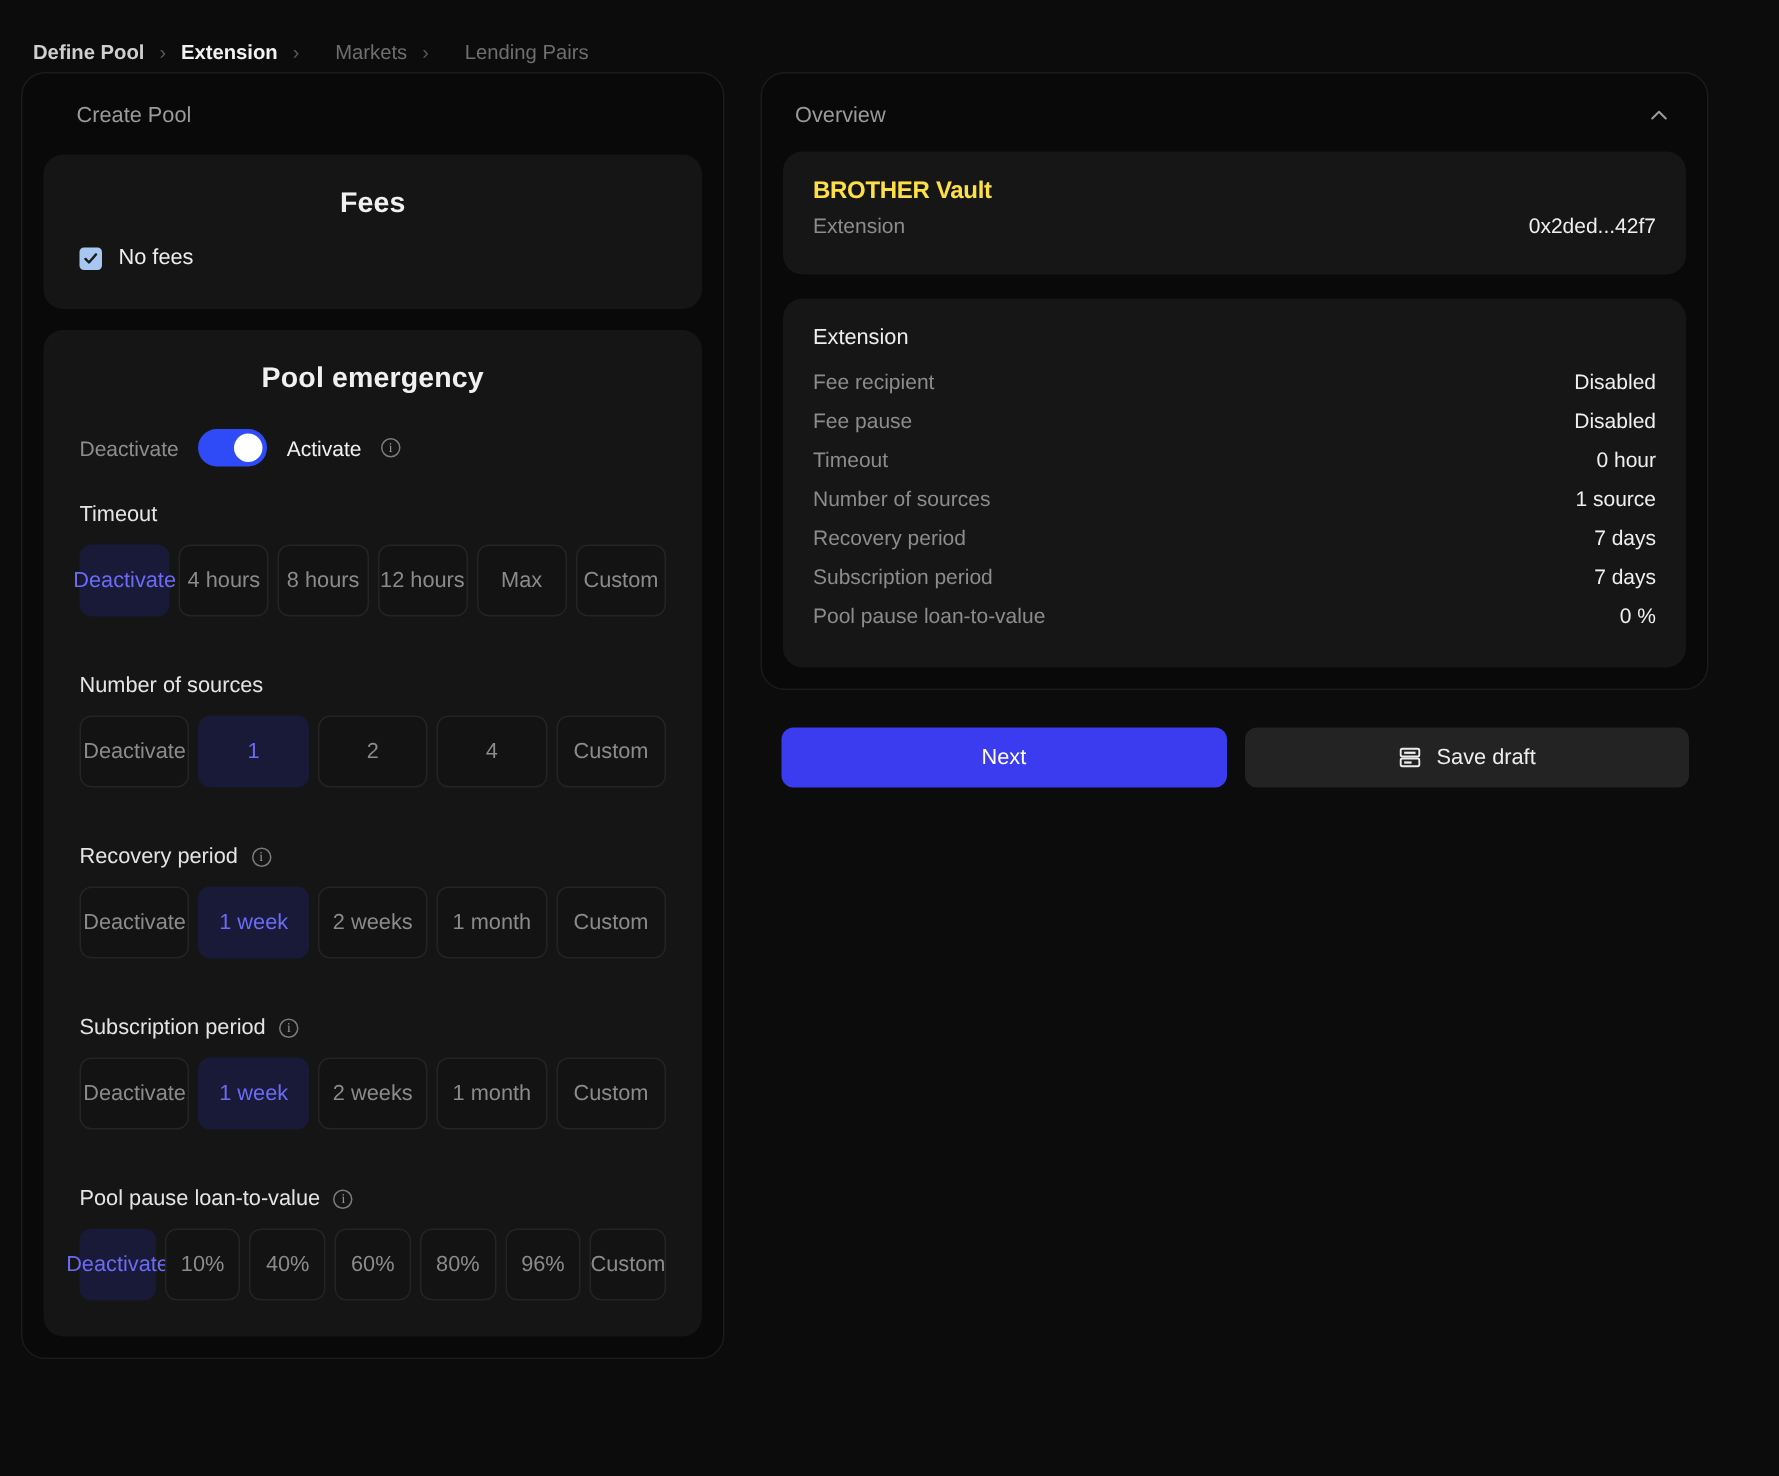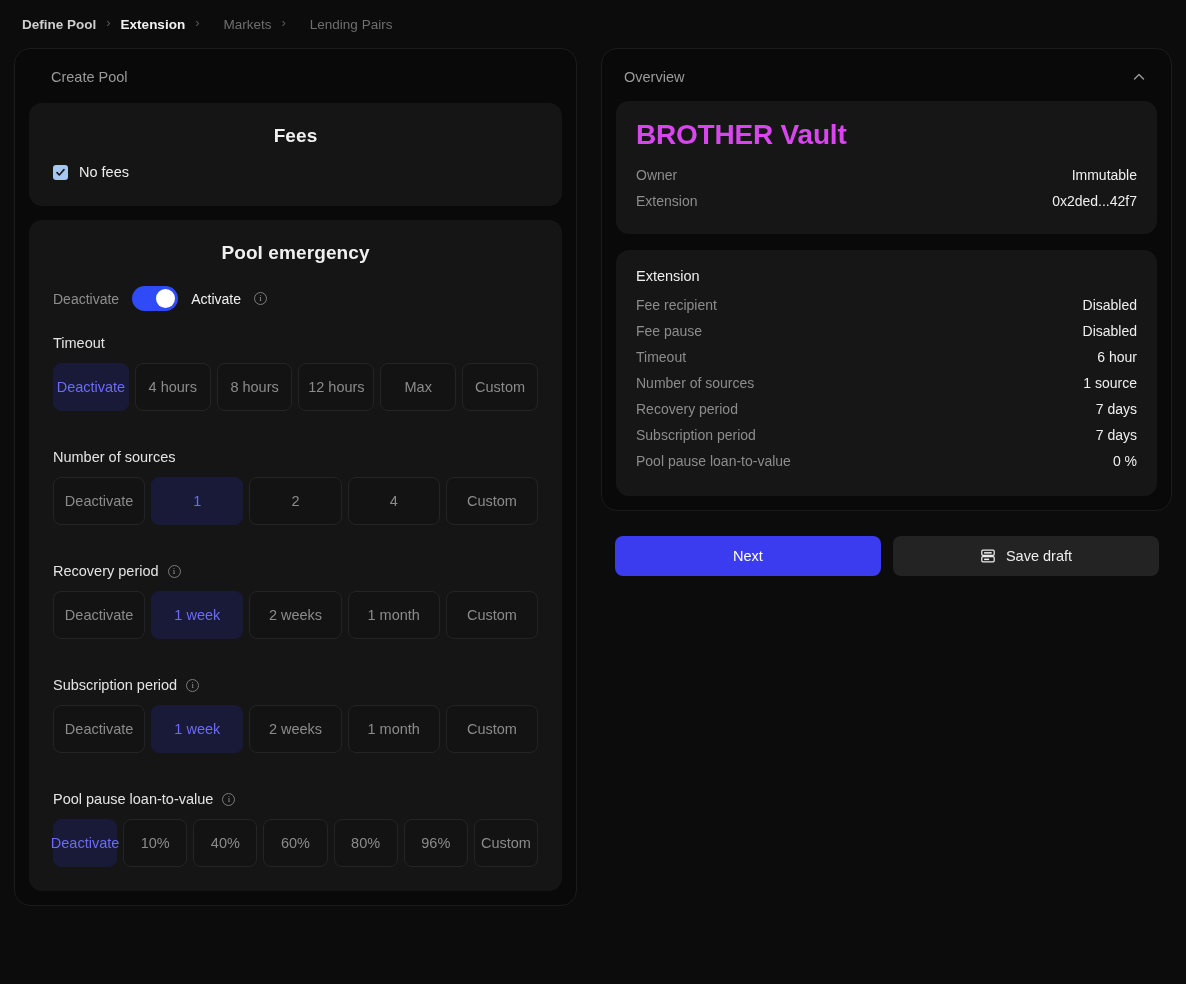--- a/index.html
+++ b/index.html
@@ -6,37 +6,37 @@
   html, body {
     width: 1186px; height: 984px;
     background: #0c0c0c;
     font-family: "Liberation Sans", sans-serif;
     color: #e8e8e8;
     overflow: hidden;
   }
 
   
   .breadcrumb {
-    display: flex; align-items: flex-start; gap: 10px;
+    display: flex; align-items: flex-end; gap: 10px;
     padding: 17px 0 0 22px; height: 42px;
     font-size: 13.5px;
   }
   .bc-item { white-space: nowrap; }
   .bc-item.active { color: #f2f2f2; font-weight: 600; }
   .bc-item.done { color: #cfcfcf; font-weight: 600; }
   .bc-item.todo { color: #6e6e6e; margin-left: 14px; }
   .bc-sep {
     color: #5a5a5a; font-size: 13px; line-height: 1;
     display: inline-block; transform: translateY(-1px);
   }
 
   
   .columns { display: flex; gap: 24px; padding: 6px 13px 0 14px; align-items: flex-start; }
-  .col-left { width: 563px; }
-  .col-right { width: 571px; border-radius: 31px; }
+  .col-left { width: 469px; }
+  .col-right { width: 632px; border-radius: 31px; }
 
   .outer-card {
     background: #090909;
     border-radius: 16px;
     border: 1px solid #1b1b1b;
   }
   .card-left { padding: 0 14px 14px 14px; }
   .card-title {
     font-size: 14.5px; color: #9a9a9a;
     padding: 20px 0 18px 22px;
@@ -118,22 +118,22 @@
     padding: 20px 24px 16px 22px;
   }
   .ov-title { font-size: 14.5px; color: #9a9a9a; }
   .chevron { color: #9a9a9a; display: flex; cursor: pointer; }
 
   .ov-panel {
     background: #161616; border-radius: 13px;
     margin: 0 14px; padding: 18px 20px 20px 20px;
   }
   .vault-name {
-    font-size: 28px; font-weight: 700; color: #d946ef;
-    letter-spacing: -0.2px; margin-bottom: 11px;
+    font-size: 16px; font-weight: 700; color: #fde047;
+    letter-spacing: -0.2px; 
   }
   .kv {
     display: flex; justify-content: space-between; align-items: baseline;
     padding: 5px 0; font-size: 14px;
   }
   .kv .k { color: #8c8c8c; }
   .kv .v { color: #efefef; }
 
   .ext-panel {
     background: #161616; border-radius: 13px;
@@ -279,44 +279,40 @@
           <svg width="16" height="16" viewBox="0 0 16 16" aria-hidden="true">
             <path d="M3.5 10 L8 5.5 L12.5 10" fill="none" stroke="currentColor" stroke-width="1.4" stroke-linecap="round" stroke-linejoin="round"></path>
           </svg>
         </span>
       </div>
 
       <div class="ov-panel">
         <div class="vault-name">BROTHER Vault</div>
         <div id="vault-rows">
             <div class="kv">
-              <span class="k">Owner</span>
-              <span class="v">Immutable</span>
-            </div>
-            <div class="kv">
               <span class="k">Extension</span>
               <span class="v">0x2ded...42f7</span>
             </div>
           </div>
       </div>
 
       <div class="ext-panel">
         <div class="ext-head">Extension</div>
         <div id="ext-rows">
             <div class="kv">
               <span class="k">Fee recipient</span>
               <span class="v">Disabled</span>
             </div>
             <div class="kv">
               <span class="k">Fee pause</span>
               <span class="v">Disabled</span>
             </div>
             <div class="kv">
               <span class="k">Timeout</span>
-              <span class="v">6 hour</span>
+              <span class="v">0 hour</span>
             </div>
             <div class="kv">
               <span class="k">Number of sources</span>
               <span class="v">1 source</span>
             </div>
             <div class="kv">
               <span class="k">Recovery period</span>
               <span class="v">7 days</span>
             </div>
             <div class="kv">

